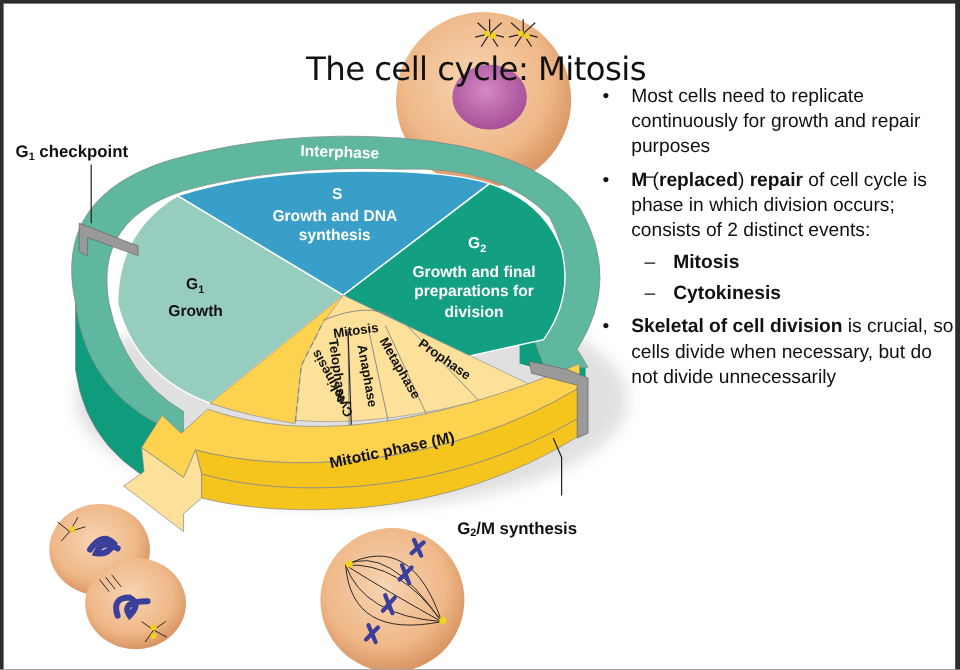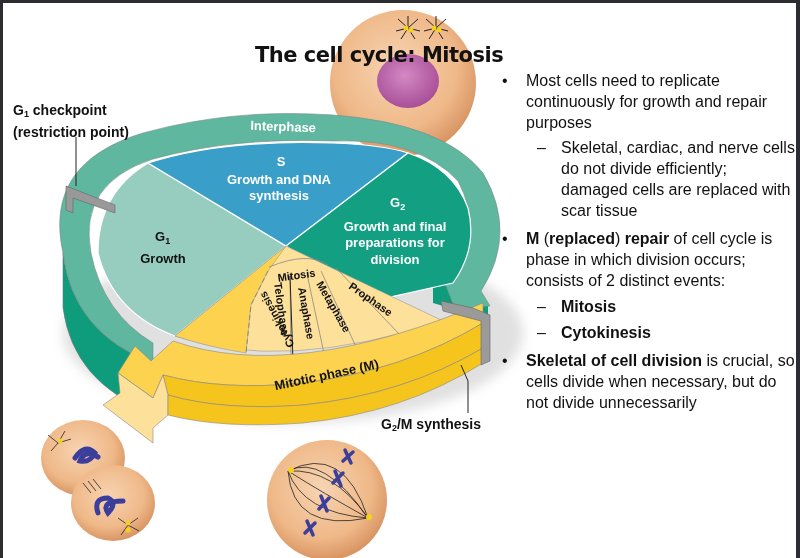--- a/index.html
+++ b/index.html
@@ -1,27 +1,27 @@
 <!DOCTYPE html>
 <html><head>
 <meta charset="utf-8">
 <style>
   html, body { margin: 0; padding: 0; }
   body { width: 800px; height: 558px; background: #2b2d30; position: relative; overflow: hidden; font-family: "Liberation Sans", sans-serif; }
   .slide { position: absolute; left: 3px; top: 3px; width: 793px; height: 555px; background: #ffffff; overflow: hidden; }
   svg.diagram { position: absolute; left: 0; top: 0; }
-  .title { position: absolute; left: 252px; top: 40px; font-family: "DejaVu Sans", sans-serif; font-size: 21px; color: #111; letter-spacing: -0.5px; white-space: nowrap; z-index: 3; font-weight: bold; }
+  .title { position: absolute; left: 252px; top: 40px; font-family: "DejaVu Sans", sans-serif; font-size: 27px; color: #111; letter-spacing: -0.5px; white-space: nowrap; z-index: 3; }
   .bullets { position: absolute; left: 492px; top: 67px; width: 300px; font-size: 16px; line-height: 21px; color: #111; z-index: 3; }
   .b1 { position: relative; padding-left: 31px; margin: 0; }
   .b1 .dot { position: absolute; left: 7px; top: 0; }
   .b2 { position: relative; padding-left: 66px; margin: 4px 0 0 0; }
   .b2 .dash { position: absolute; left: 42px; top: 0; }
   .gap { margin-top: 7px; }
   .b2.tight { margin-top: 5px; }
-  .lbl { position: absolute; font-weight: bold; color: #111; white-space: nowrap; z-index: 3; }
+  .lbl { position: absolute; font-weight: bold; color: #111; white-space: nowrap; z-index: 3; margin-top: 16px; }
   .g1cp { left: 10px; top: 98px; font-size: 14px; line-height: 18px; }
   .g2cp { left: 378px; top: 413px; font-size: 14px; }
   sub { font-size: 9px; vertical-align: -2px; }
   .wtext { font-weight: bold; fill: #ffffff; font-family: "Liberation Sans", sans-serif; }
   .btext { font-weight: bold; fill: #111; font-family: "Liberation Sans", sans-serif; }
 </style>
 </head>
 <body>
 
 <div class="slide">
@@ -177,35 +177,33 @@
       </g>
       <circle cx="288" cy="467" r="3" fill="#f4d21c"></circle>
         <circle cx="366" cy="514" r="3" fill="#f4d21c"></circle>
     </g>
   </svg>
 
   <div class="title">The cell cycle: Mitosis</div>
 
   <div class="lbl g1cp">
     <div><span>G</span><sub>1</sub><span> checkpoint</span></div>
-    <div>(restriction point)</div>
   </div>
 
   <div class="lbl g2cp">
     <span>G</span><sub>2</sub><span>/M synthesis</span>
   </div>
 
   <div class="bullets">
     <p class="b1">
       <span class="dot">•</span>
       <span>Most cells need to replicate continuously for growth and repair purposes</span>
     </p>
     <p class="b2">
       <span class="dash">–</span>
-      <span>Skeletal, cardiac, and nerve cells do not divide efficiently; damaged cells are replaced with scar tissue</span>
     </p>
     <p class="b1 gap">
       <span class="dot">•</span>
       <b>M</b><span> (</span><b>replaced</b><span>) </span><b>repair</b><span> of cell cycle is phase in which division occurs; consists of 2 distinct events:</span>
     </p>
     <p class="b2 tight">
       <span class="dash">–</span>
       <b>Mitosis</b>
     </p>
     <p class="b2 tight">

